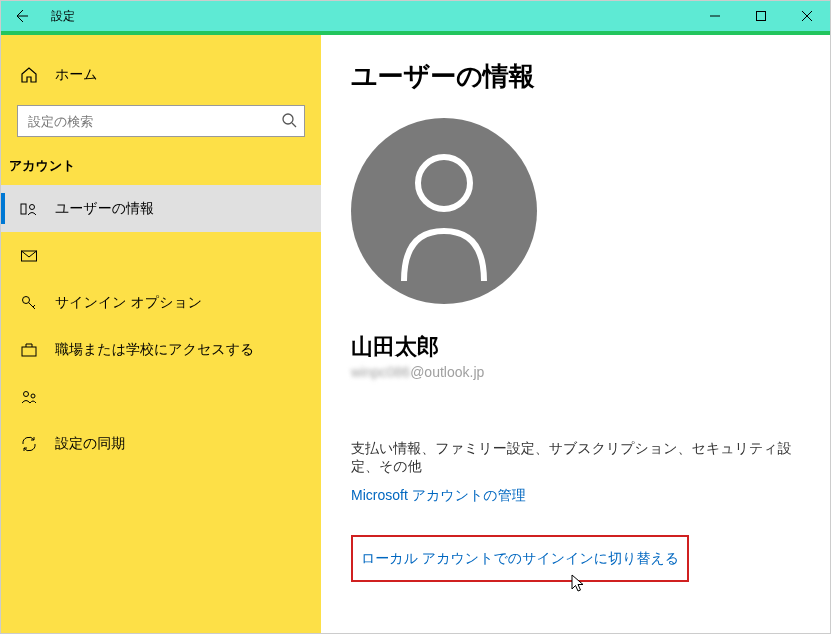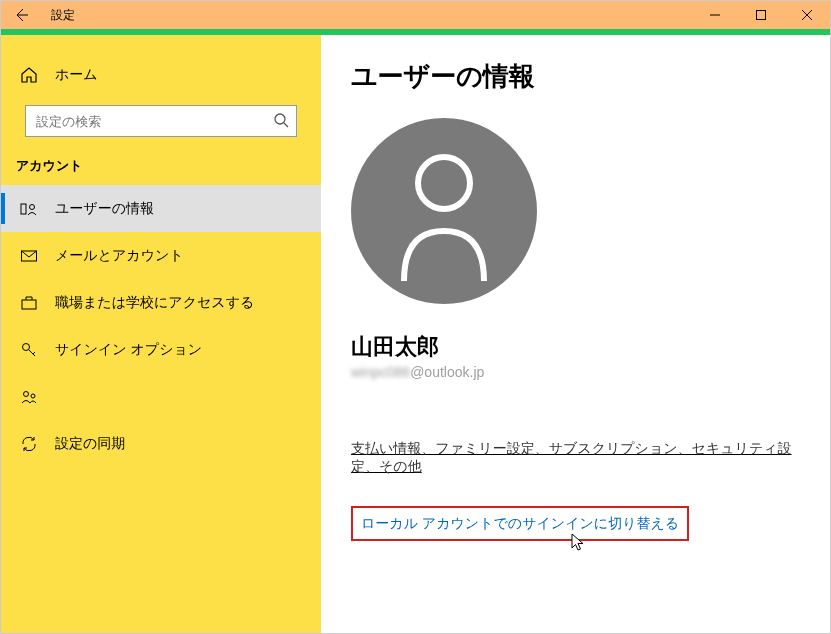--- a/index.html
+++ b/index.html
@@ -1,45 +1,45 @@
 <!DOCTYPE html>
 <html><head>
   <meta charset="utf-8">
   <style>
     * { margin:0; padding:0; box-sizing:border-box; font-family:"Yu Gothic UI","Meiryo",sans-serif; }
     body { width:831px; height:634px; background:#fff; display:flex; flex-direction:column; overflow:hidden; border:1px solid #ccc; }
-    .titlebar { height:34px; display:flex; align-items:center; background:#fdba74; border-bottom:6px solid #22c55e; }
+    .titlebar { height:34px; display:flex; align-items:center; background:#5eead4; border-bottom:4px solid #22c55e; }
     .back { width:40px; height:34px; display:flex; align-items:center; justify-content:center; cursor:pointer; }
     .title { font-size:12px; margin-left:10px; color:#000; }
     .winctrl { margin-left:auto; display:flex; }
     .wc { width:46px; height:34px; display:flex; align-items:center; justify-content:center; cursor:pointer; }
     .main { flex:1; display:flex; min-height:0; }
     .sidebar { width:320px; background:#fde047; display:flex; flex-direction:column; padding-top:18px; }
     .home-row { display:flex; align-items:center; height:44px; padding:0 16px; cursor:pointer; }
     .home-row .icon { width:24px; display:flex; justify-content:center; }
     .home-row .lbl { margin-left:14px; font-size:14px; }
-    .search-wrap { margin:8px 24px 20px; position:relative; }
+    .search-wrap { margin:8px 16px 20px; position:relative; }
     .search { width:100%; height:32px; border:1px solid #999; background:#fff; font-size:13px; padding:0 36px 0 10px; outline:none; }
     .search-ico { position:absolute; right:8px; top:7px; }
-    .category { font-size:13px; font-weight:600; padding:0 15px 10px; }
+    .category { font-size:13px; font-weight:600; padding:0 8px 10px; }
     .nav { display:flex; flex-direction:column; }
     .nav-item { height:47px; display:flex; align-items:center; padding:0 16px; cursor:pointer; position:relative; }
     .nav-item.active { background:#e0e0e0; }
     .nav-item.active::before { content:""; position:absolute; left:0; top:8px; bottom:8px; width:4px; background:#0078d4; }
     .nav-item .icon { width:24px; display:flex; justify-content:center; }
     .nav-item .lbl { margin-left:14px; font-size:14px; }
     .content { flex:1; padding:24px 30px; overflow:auto; background:#fff; }
     .page-title { font-size:26px; font-weight:600; margin-bottom:24px; }
     .avatar { width:186px; height:186px; border-radius:50%; background:#7a7a7a; display:flex; align-items:center; justify-content:center; margin-bottom:14px; }
     .user-name { font-size:22px; font-weight:700; margin-bottom:2px;margin-top:28px; }
     .user-email { font-size:14px; color:#a0a0a0; margin-bottom:60px; }
     .desc { font-size:14px; color:#333; margin-bottom:10px; }
     .link { color:#0067c0; font-size:14px; cursor:pointer; display:inline-block; }
-    .block { margin-bottom:30px;text-decoration:underline; }
-    .highlight-box { border:2px solid #d02020; padding:6px 8px; display:inline-block; position:relative; }
+    .block { margin-bottom:30px; }
+    .highlight-box { border:2px solid #d02020; padding:12px 8px; display:inline-block; position:relative; }
     .cursor { position:absolute; right:100px; bottom:-14px; }
   </style>
 </head>
 <body>
 
 <div class="titlebar">
   <div class="back">
     <svg width="16" height="16" viewBox="0 0 16 16">
         <path d="M10 2 L4 8 L10 14" fill="none" stroke="#000" stroke-width="1"></path>
         <path d="M4 8 L15 8" stroke="#000" stroke-width="1"></path>
@@ -95,40 +95,39 @@
           </span>
         <span class="lbl">ユーザーの情報</span>
       </div>
       <div class="nav-item">
         <span class="icon">
             <svg width="18" height="18" viewBox="0 0 18 18">
               <rect x="1.5" y="4" width="15" height="10" fill="none" stroke="#000"></rect>
               <path d="M1.5 4 L9 10 L16.5 4" fill="none" stroke="#000"></path>
             </svg>
           </span>
-        <span class="lbl">メールとアカウント</span>
-      </div>
-      <div class="nav-item">
-        <span class="icon">
-            <svg width="18" height="18" viewBox="0 0 18 18">
-              <rect x="2" y="6" width="14" height="9" fill="none" stroke="#000"></rect>
-              <path d="M6 6 L6 3 L12 3 L12 6" fill="none" stroke="#000"></path>
-            </svg>
-          </span>
-        <span class="lbl">職場または学校にアクセスする</span>
       </div>
       <div class="nav-item">
         <span class="icon">
             <svg width="18" height="18" viewBox="0 0 18 18">
               <circle cx="6" cy="6" r="3.5" fill="none" stroke="#000"></circle>
               <line x1="8.5" y1="8.5" x2="15" y2="15" stroke="#000"></line>
               <line x1="13" y1="13" x2="15" y2="11" stroke="#000"></line>
             </svg>
           </span>
         <span class="lbl">サインイン オプション</span>
+      </div>
+      <div class="nav-item">
+        <span class="icon">
+            <svg width="18" height="18" viewBox="0 0 18 18">
+              <rect x="2" y="6" width="14" height="9" fill="none" stroke="#000"></rect>
+              <path d="M6 6 L6 3 L12 3 L12 6" fill="none" stroke="#000"></path>
+            </svg>
+          </span>
+        <span class="lbl">職場または学校にアクセスする</span>
       </div>
       <div class="nav-item">
         <span class="icon">
             <svg width="18" height="18" viewBox="0 0 18 18">
               <circle cx="6" cy="6" r="2.5" fill="none" stroke="#000"></circle>
               <circle cx="13" cy="8" r="2" fill="none" stroke="#000"></circle>
               <path d="M2 15 Q6 10 10 15" fill="none" stroke="#000"></path>
               <path d="M10 15 Q13 11 16 15" fill="none" stroke="#000"></path>
             </svg>
           </span>
@@ -152,20 +151,21 @@
     <div class="avatar">
       <svg width="110" height="140" viewBox="0 0 110 140">
           <circle cx="55" cy="42" r="26" fill="none" stroke="#fff" stroke-width="6"></circle>
           <path d="M15 140 Q15 90 55 90 Q95 90 95 140" fill="none" stroke="#fff" stroke-width="6"></path>
         </svg>
     </div>
     <div class="user-name">山田太郎</div>
     <div class="user-email"><span style="filter:blur(2px);">winpc086</span><span>@outlook.jp</span></div>
     <div class="block">
       <div class="desc">支払い情報、ファミリー設定、サブスクリプション、セキュリティ設定、その他</div>
+      <span class="link">Microsoft アカウントの管理</span>
     </div>
     <div class="highlight-box">
       <span class="link">ローカル アカウントでのサインインに切り替える</span>
       <svg class="cursor" width="16" height="20" viewBox="0 0 16 20">
           <path d="M1 1 L1 15 L4.5 11.5 L7 17 L9.5 16 L7 10.5 L12 10.5 Z" fill="#fff" stroke="#000" stroke-width="1"></path>
         </svg>
     </div>
   </div>
 </div>
 

